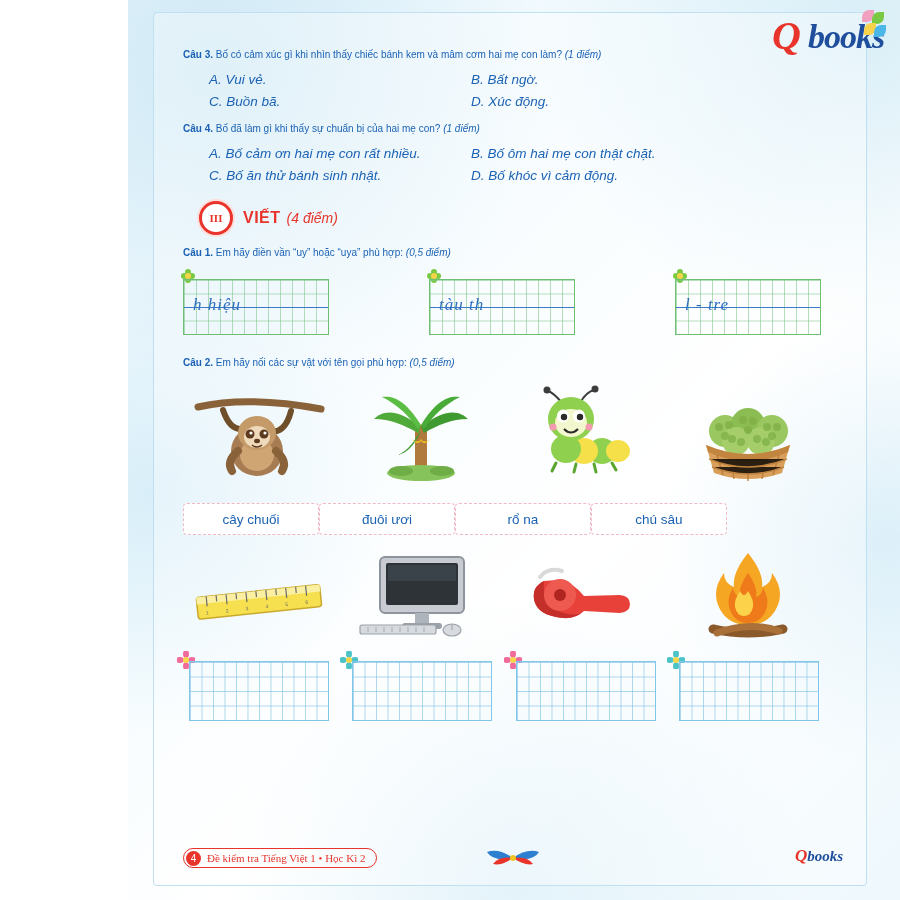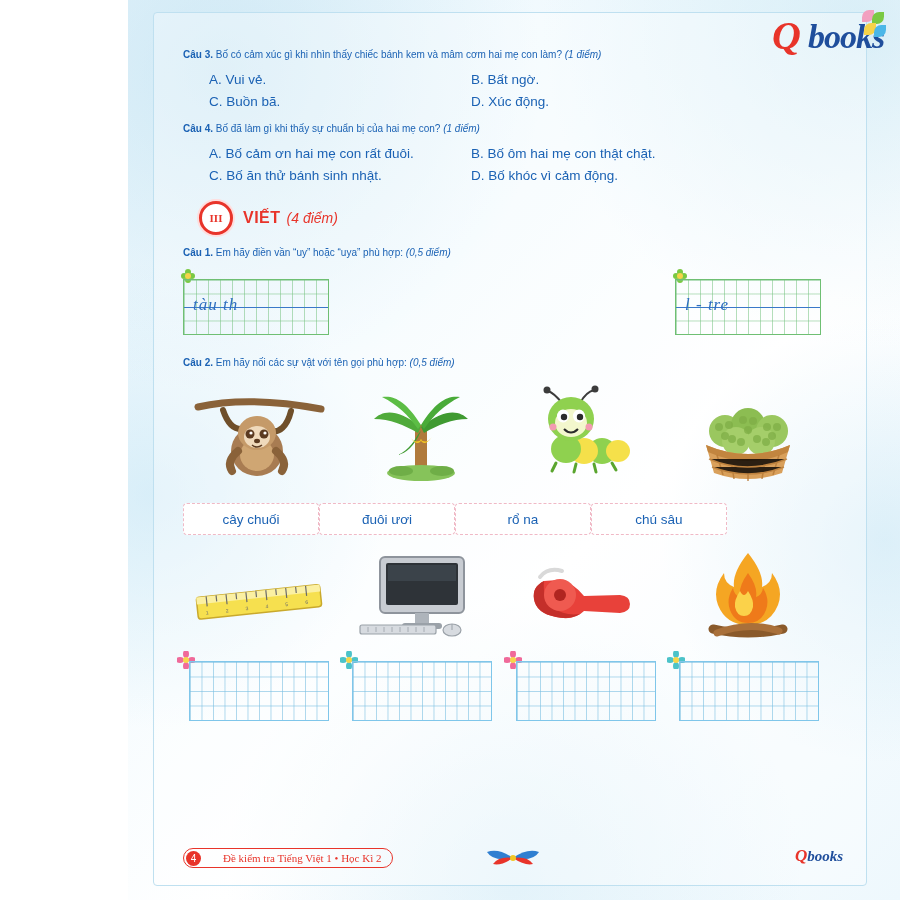--- a/index.html
+++ b/index.html
@@ -44,21 +44,21 @@
   }
   .logo .leaf{position:absolute;border-radius:60% 0 60% 0;}
   
   .q-line{
     color:#1b62b4;font-size:10px;line-height:20px;margin:0 0 4px 0;
   }
   .q-line b{font-weight:bold;}
   .pts{font-style:italic;color:#1b62b4;}
   .opts{margin:2px 0 6px 0;}
   .opt-row{display:flex;}
-  .opt{color:#1b62b4;font-size:13.5px;line-height:22px;}
+  .opt{color:#1b62b4;font-size:13.5px;line-height:22px;font-style:italic;}
   .opt.a{width:262px;padding-left:26px;}
   .opt.b{padding-left:0;}
   .sec-head{display:flex;align-items:center;margin:14px 0 8px 16px;}
   .sec-badge{
     width:28px;height:28px;border-radius:50%;
     border:3px solid #e8342a;background:#fff;color:#e8342a;
     font-size:11px;font-weight:bold;display:flex;align-items:center;justify-content:center;
     font-family:"Liberation Serif", serif;
     box-shadow:0 0 0 2px #fdd;
   }
@@ -111,21 +111,21 @@
     position:absolute;left:55px;bottom:28px;width:660px;height:24px;
   }
   .pagebox{
     display:flex;align-items:center;border:1px solid #e8342a;border-radius:12px;
     height:18px;padding:0 10px 0 2px;width:max-content;
   }
   .pagenum{
     width:15px;height:15px;border-radius:50%;background:#e8342a;color:#fff;
     font-size:10px;display:flex;align-items:center;justify-content:center;margin-right:6px;
   }
-  .footxt{font-family:"Liberation Serif", serif;font-size:11px;color:#e8342a;margin-left:16px;}
+  .footxt{font-family:"Liberation Serif", serif;font-size:11px;color:#e8342a;}
   .foot-mid{position:absolute;left:300px;top:0;width:60px;height:22px;}
   .foot-logo{position:absolute;right:0;top:-2px;}
   .foot-logo .q{font-family:"Liberation Serif",serif;font-style:italic;font-weight:bold;font-size:17px;color:#e8342a;}
   .foot-logo .b{font-family:"Liberation Serif",serif;font-style:italic;font-weight:bold;font-size:15px;color:#1f4e9c;}
   svg{display:block;}
 </style>
 </head>
 <body>
 
 <div class="page">
@@ -160,21 +160,21 @@
       </div>
     </div>
 
     <p class="q-line">
       <b>Câu 4.</b>
       <span>Bố đã làm gì khi thấy sự chuẩn bị của hai mẹ con?</span>
       <i class="pts">(1 điểm)</i>
     </p>
     <div class="opts">
       <div class="opt-row">
-        <span class="opt a">A. Bố cảm ơn hai mẹ con rất đuôi.</span>
+        <span class="opt a">A. Bố cảm ơn hai mẹ con rất nhiều.</span>
         <span class="opt b">B. Bố ôm hai mẹ con thật chặt.</span>
       </div>
       <div class="opt-row">
         <span class="opt a">C. Bố ăn thử bánh sinh nhật.</span>
         <span class="opt b">D. Bố khóc vì cảm động.</span>
       </div>
     </div>
 
     <div class="sec-head">
       <span class="sec-badge">III</span>
@@ -182,20 +182,31 @@
       <span class="sec-pts">(4 điểm)</span>
     </div>
 
     <p class="q-line">
       <b>Câu 1.</b>
       <span>Em hãy điền vần  “uy” hoặc  “uya” phù hợp:</span>
       <i class="pts">(0,5 điểm)</i>
     </p>
 
     <div class="write-row">
+      <div class="write-cell">
+        <span class="flower">
+          <span style="left:4px;top:0;"></span>
+            <span style="left:0;top:4px;"></span>
+          <span style="left:8px;top:4px;"></span>
+            <span style="left:4px;top:8px;"></span>
+          <span style="left:4px;top:4px;background:#f6d34a;"></span>
+        </span>
+        <div class="grid-box"></div>
+        <span class="hand">h       hiệu</span>
+      </div>
       <div class="write-cell">
         <span class="flower">
           <span style="left:4px;top:0;"></span>
             <span style="left:0;top:4px;"></span>
           <span style="left:8px;top:4px;"></span>
             <span style="left:4px;top:8px;"></span>
           <span style="left:4px;top:4px;background:#f6d34a;"></span>
         </span>
         <div class="grid-box"></div>
         <span class="hand">tàu th</span>

